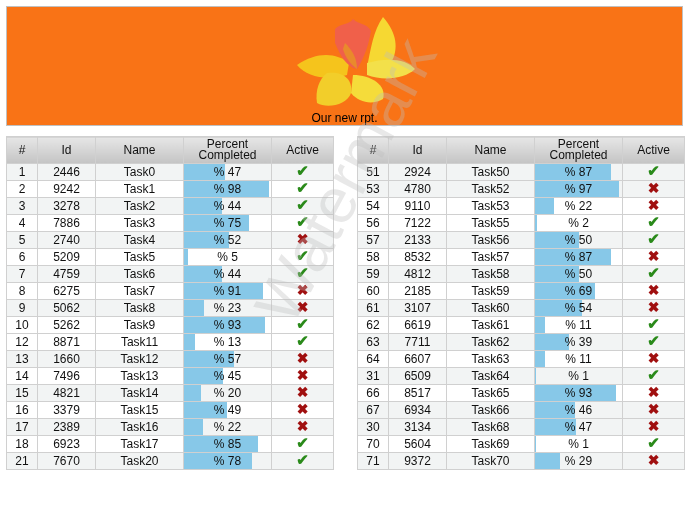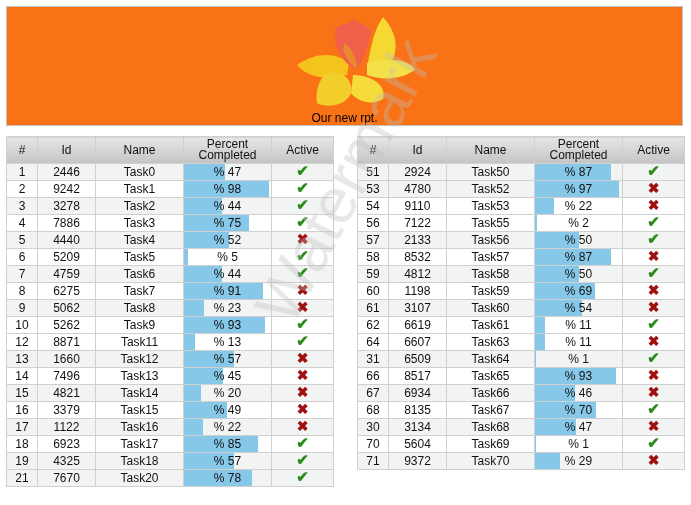--- a/index.html
+++ b/index.html
@@ -78,21 +78,21 @@
       </tr>
       <tr class="norm">
         <td>4</td>
         <td>7886</td>
         <td>Task3</td>
         <td class="pct"><div class="bar" style="width: 75%;"></div><span class="txt">% 75</span></td>
         <td><span class="icon-check">✔</span></td>
       </tr>
       <tr class="alt">
         <td>5</td>
-        <td>4440</td>
+        <td>2740</td>
         <td>Task4</td>
         <td class="pct"><div class="bar" style="width: 52%;"></div><span class="txt">% 52</span></td>
         <td><span class="icon-cross">✖</span></td>
       </tr>
       <tr class="norm">
         <td>6</td>
         <td>5209</td>
         <td>Task5</td>
         <td class="pct"><div class="bar" style="width: 5%;"></div><span class="txt">% 5</span></td>
         <td><span class="icon-check">✔</span></td>
@@ -155,37 +155,30 @@
       </tr>
       <tr class="norm">
         <td>16</td>
         <td>3379</td>
         <td>Task15</td>
         <td class="pct"><div class="bar" style="width: 49%;"></div><span class="txt">% 49</span></td>
         <td><span class="icon-cross">✖</span></td>
       </tr>
       <tr class="alt">
         <td>17</td>
-        <td>1122</td>
+        <td>2389</td>
         <td>Task16</td>
         <td class="pct"><div class="bar" style="width: 22%;"></div><span class="txt">% 22</span></td>
         <td><span class="icon-cross">✖</span></td>
       </tr>
       <tr class="norm">
         <td>18</td>
         <td>6923</td>
         <td>Task17</td>
         <td class="pct"><div class="bar" style="width: 85%;"></div><span class="txt">% 85</span></td>
-        <td><span class="icon-check">✔</span></td>
-      </tr>
-      <tr class="alt">
-        <td>19</td>
-        <td>4325</td>
-        <td>Task18</td>
-        <td class="pct"><div class="bar" style="width: 57%;"></div><span class="txt">% 57</span></td>
         <td><span class="icon-check">✔</span></td>
       </tr>
       <tr class="alt">
         <td>21</td>
         <td>7670</td>
         <td>Task20</td>
         <td class="pct"><div class="bar" style="width: 78%;"></div><span class="txt">% 78</span></td>
         <td><span class="icon-check">✔</span></td>
       </tr>
     </tbody>
@@ -253,39 +246,46 @@
       </tr>
       <tr class="alt">
         <td>59</td>
         <td>4812</td>
         <td>Task58</td>
         <td class="pct"><div class="bar" style="width: 50%;"></div><span class="txt">% 50</span></td>
         <td><span class="icon-check">✔</span></td>
       </tr>
       <tr class="norm">
         <td>60</td>
-        <td>1198</td>
+        <td>2185</td>
         <td>Task59</td>
         <td class="pct"><div class="bar" style="width: 69%;"></div><span class="txt">% 69</span></td>
         <td><span class="icon-cross">✖</span></td>
       </tr>
       <tr class="alt">
         <td>61</td>
         <td>3107</td>
         <td>Task60</td>
         <td class="pct"><div class="bar" style="width: 54%;"></div><span class="txt">% 54</span></td>
         <td><span class="icon-cross">✖</span></td>
       </tr>
       <tr class="norm">
         <td>62</td>
         <td>6619</td>
         <td>Task61</td>
         <td class="pct"><div class="bar" style="width: 11%;"></div><span class="txt">% 11</span></td>
         <td><span class="icon-check">✔</span></td>
       </tr>
+      <tr class="alt">
+        <td>63</td>
+        <td>7711</td>
+        <td>Task62</td>
+        <td class="pct"><div class="bar" style="width: 39%;"></div><span class="txt">% 39</span></td>
+        <td><span class="icon-check">✔</span></td>
+      </tr>
       <tr class="norm">
         <td>64</td>
         <td>6607</td>
         <td>Task63</td>
         <td class="pct"><div class="bar" style="width: 11%;"></div><span class="txt">% 11</span></td>
         <td><span class="icon-cross">✖</span></td>
       </tr>
       <tr class="alt">
         <td>31</td>
         <td>6509</td>
@@ -300,27 +300,20 @@
         <td class="pct"><div class="bar" style="width: 93%;"></div><span class="txt">% 93</span></td>
         <td><span class="icon-cross">✖</span></td>
       </tr>
       <tr class="alt">
         <td>67</td>
         <td>6934</td>
         <td>Task66</td>
         <td class="pct"><div class="bar" style="width: 46%;"></div><span class="txt">% 46</span></td>
         <td><span class="icon-cross">✖</span></td>
       </tr>
-      <tr class="norm">
-        <td>68</td>
-        <td>8135</td>
-        <td>Task67</td>
-        <td class="pct"><div class="bar" style="width: 70%;"></div><span class="txt">% 70</span></td>
-        <td><span class="icon-check">✔</span></td>
-      </tr>
       <tr class="alt">
         <td>30</td>
         <td>3134</td>
         <td>Task68</td>
         <td class="pct"><div class="bar" style="width: 47%;"></div><span class="txt">% 47</span></td>
         <td><span class="icon-cross">✖</span></td>
       </tr>
       <tr class="norm">
         <td>70</td>
         <td>5604</td>

